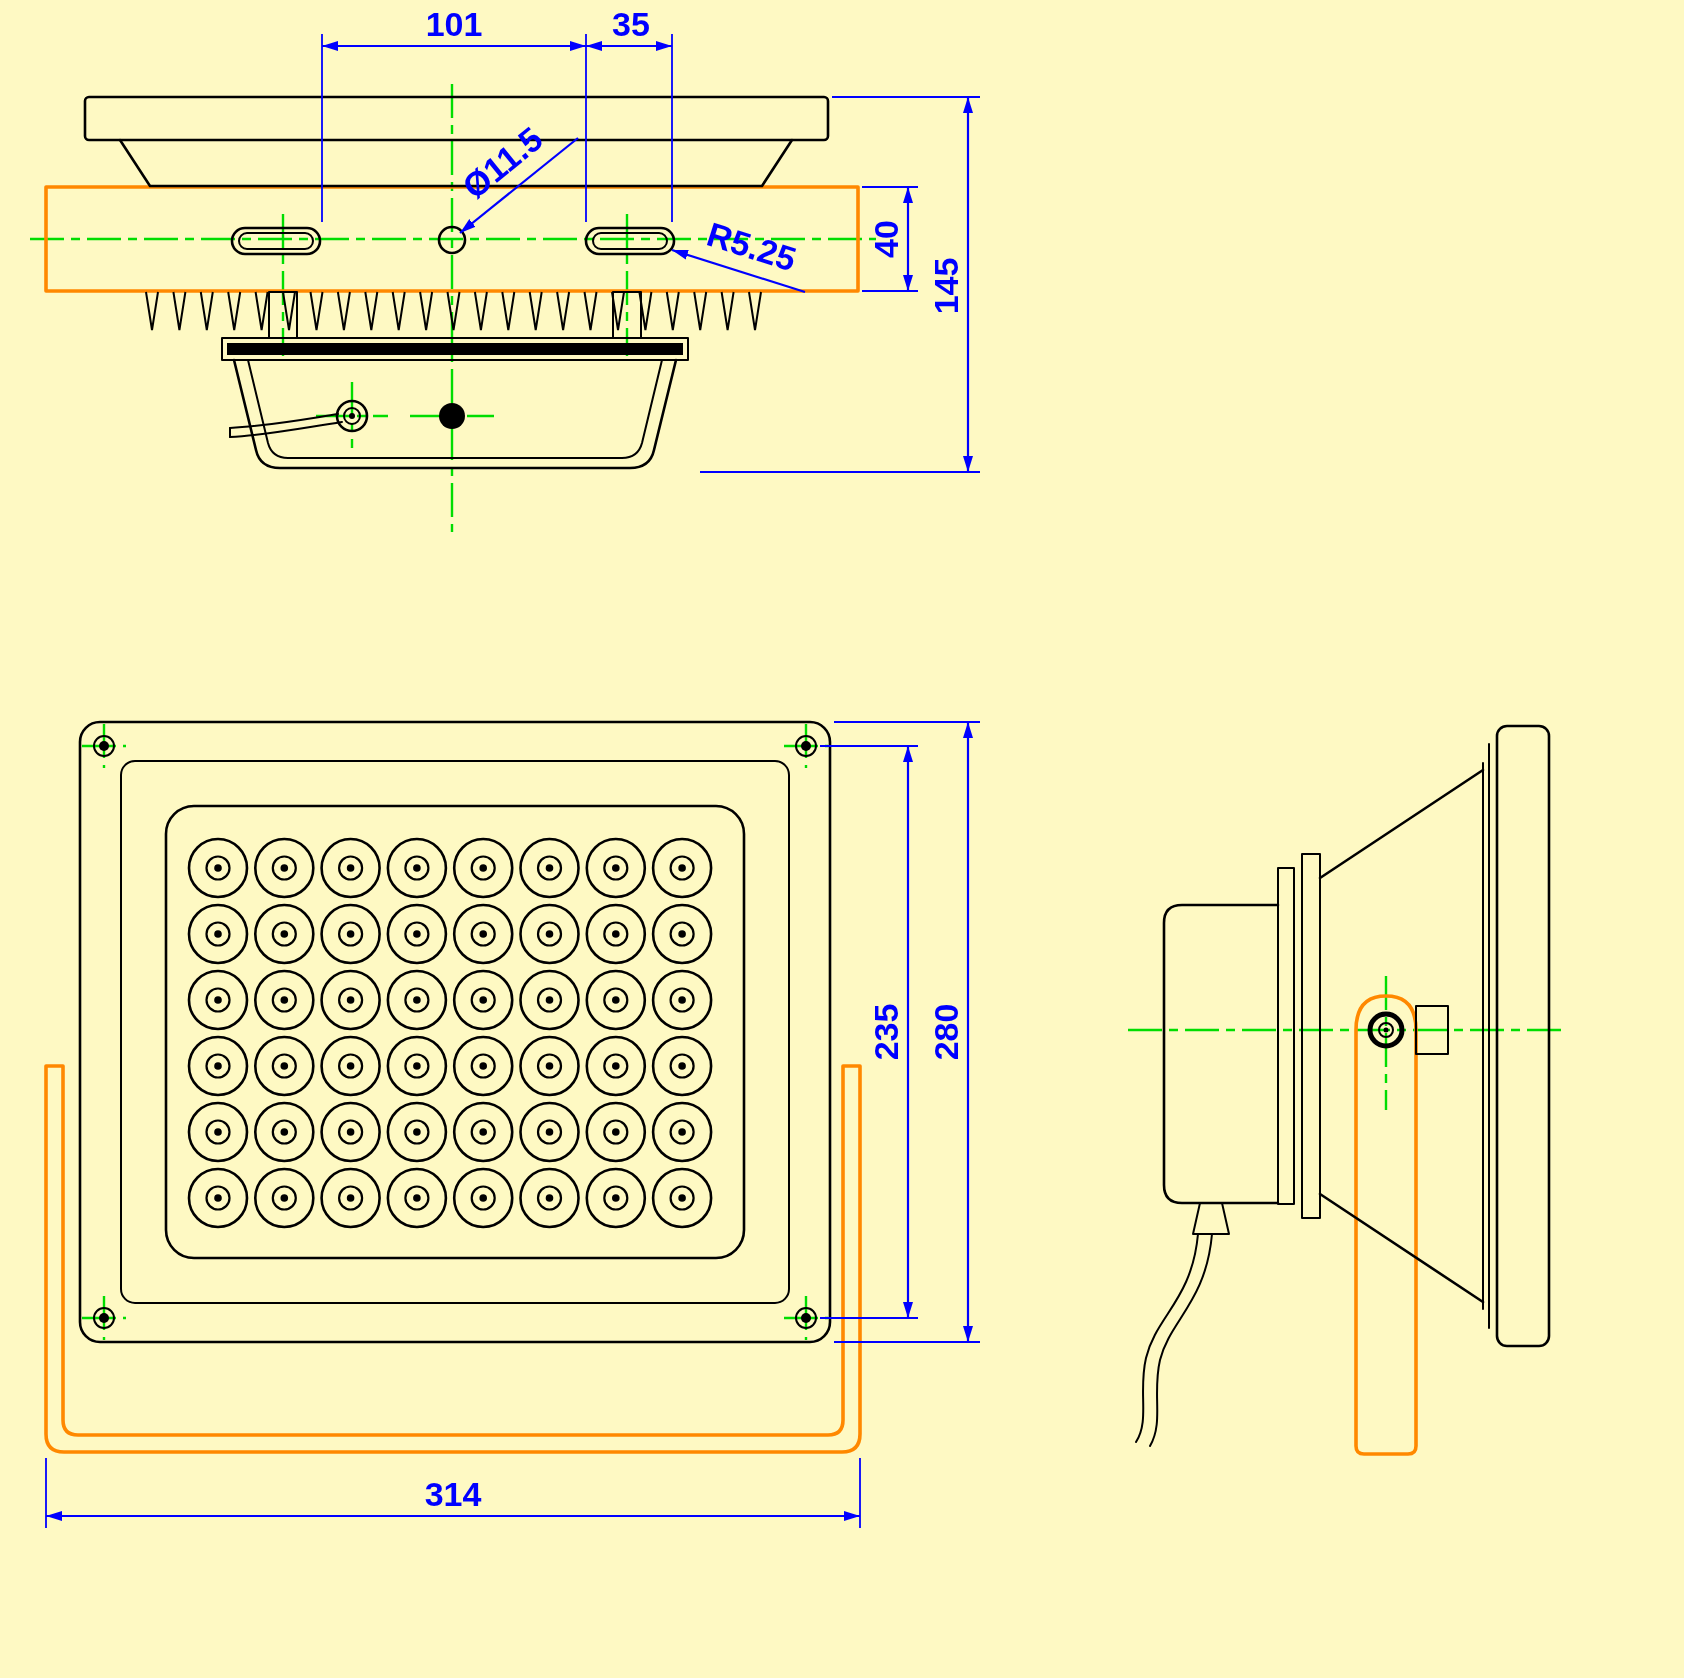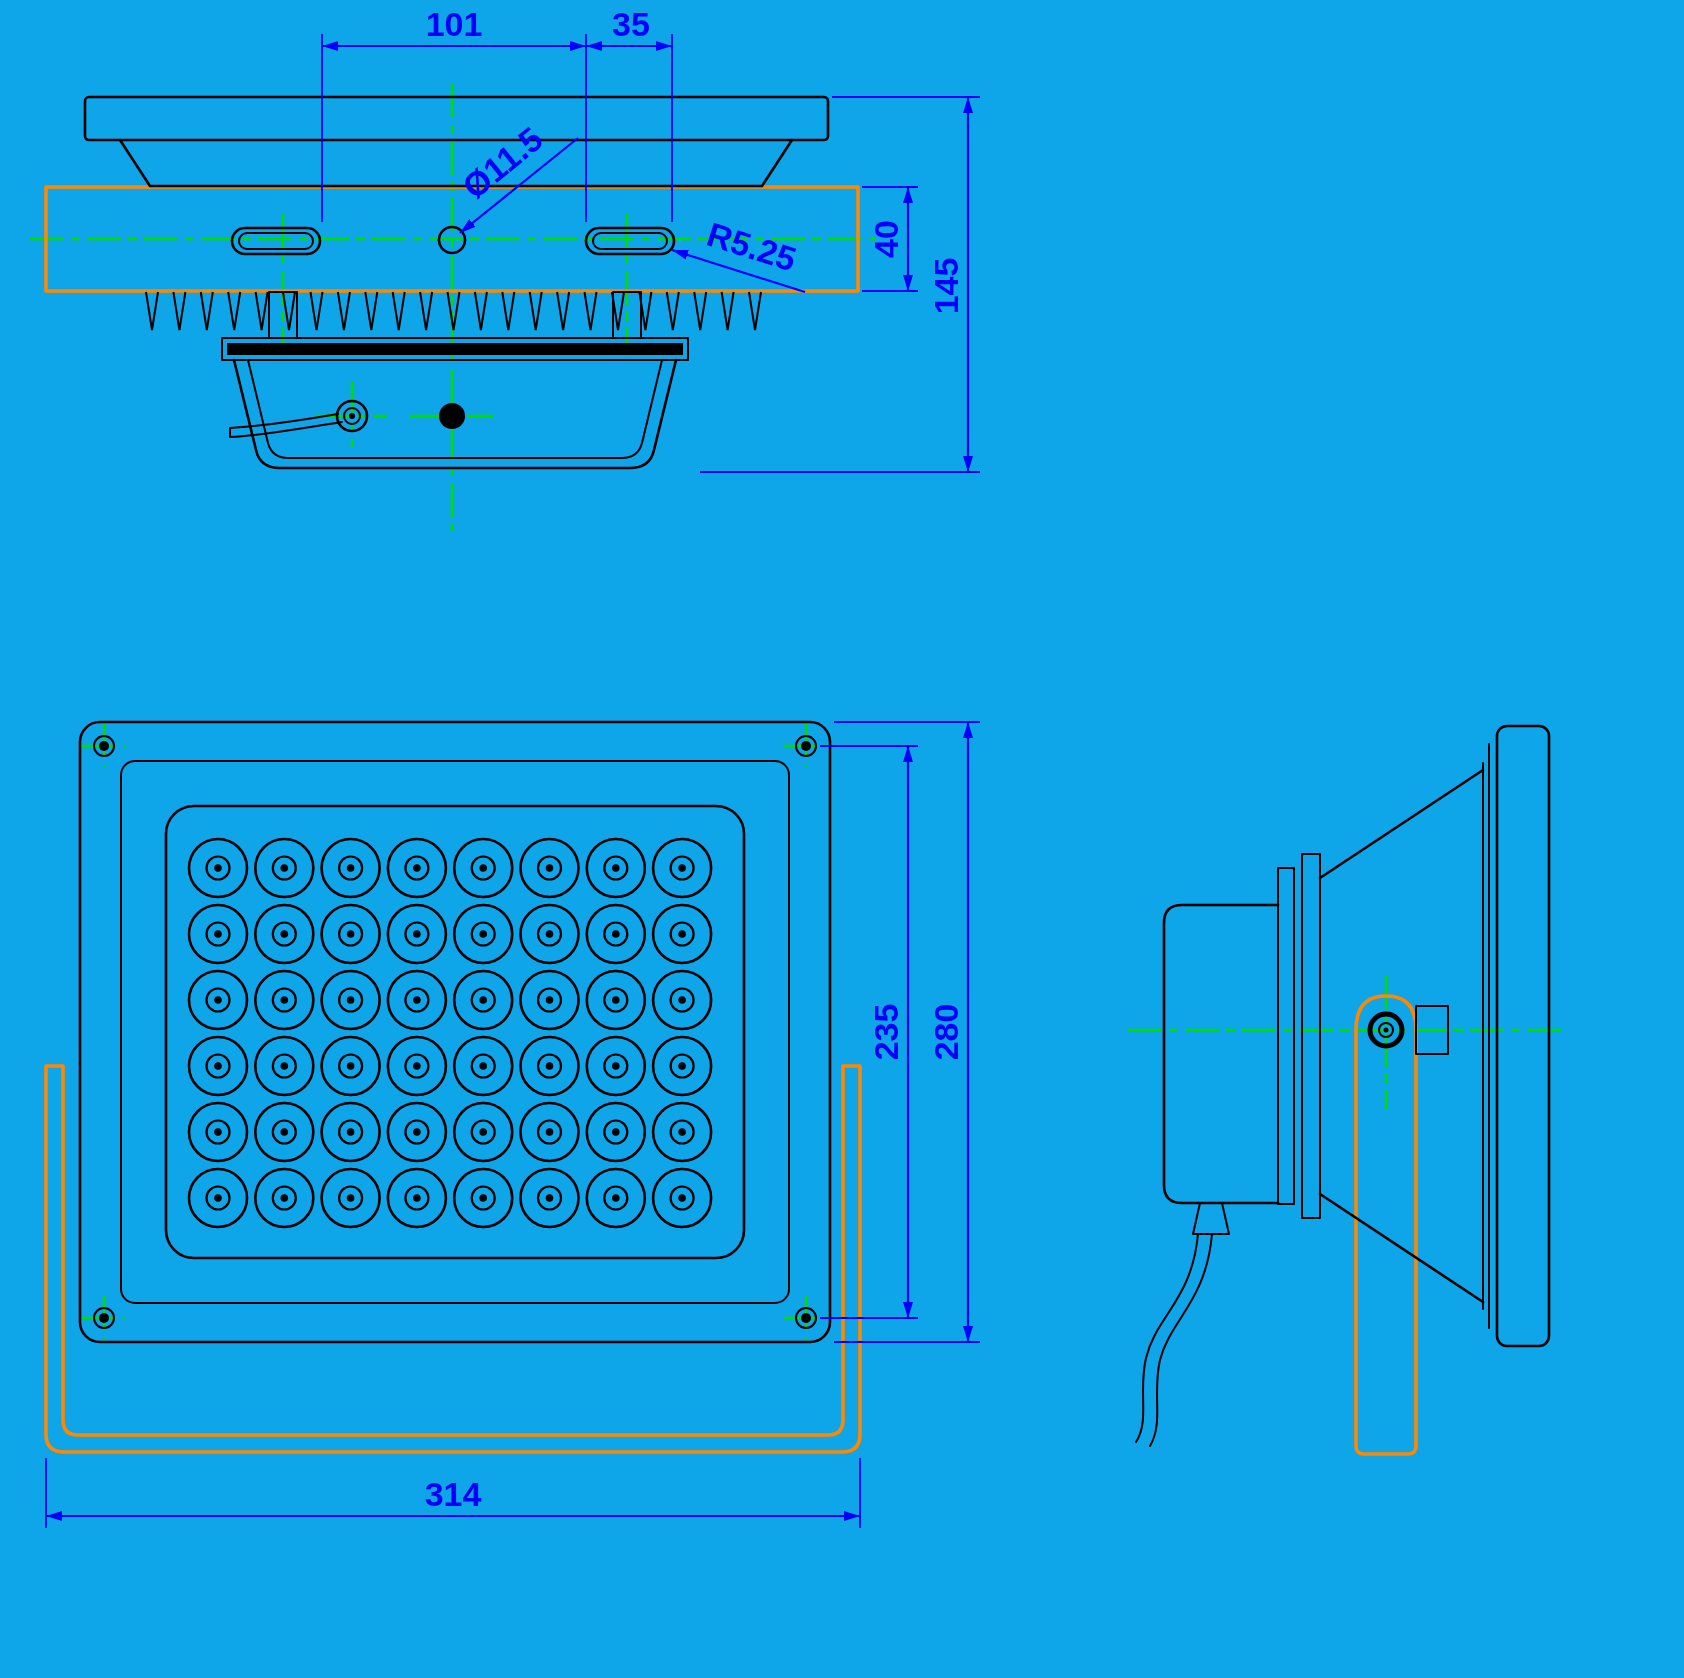--- a/index.html
+++ b/index.html
@@ -1,16 +1,16 @@
 <!DOCTYPE html>
 <html style="--blue: #0000ff; --green: #00dd00; --orange: #ff8800; --black: #000000;"><head>
 <meta charset="utf-8">
 <style>
   html,body{margin:0;padding:0;background:#fff;}
-  .page{width:1684px;height:1678px;position:relative;background:#0ea5e9;}
+  .page{width:1684px;height:1678px;position:relative;background:#fef9c3;}
   svg{display:block;}
   .outline{fill:none;stroke:var(--black,#000);stroke-width:2.6;stroke-linejoin:round;stroke-linecap:round;}
   .outline-thin{fill:none;stroke:var(--black,#000);stroke-width:2;stroke-linejoin:round;stroke-linecap:round;}
   .fill-black{fill:var(--black,#000);stroke:none;}
   .center{fill:none;stroke:var(--green,#00dd00);stroke-width:2.4;stroke-dasharray:34 7 9 7;}
   .bracket{fill:none;stroke:var(--orange,#ff8800);stroke-width:3.6;stroke-linejoin:round;}
   .dim{stroke:var(--blue,#0000ff);stroke-width:2.2;fill:none;}
   .ext{stroke:var(--blue,#0000ff);stroke-width:1.8;fill:none;}
   .dim-text{fill:var(--blue,#0000ff);font:600 34px "Liberation Sans",sans-serif;text-anchor:middle;}
 </style>

